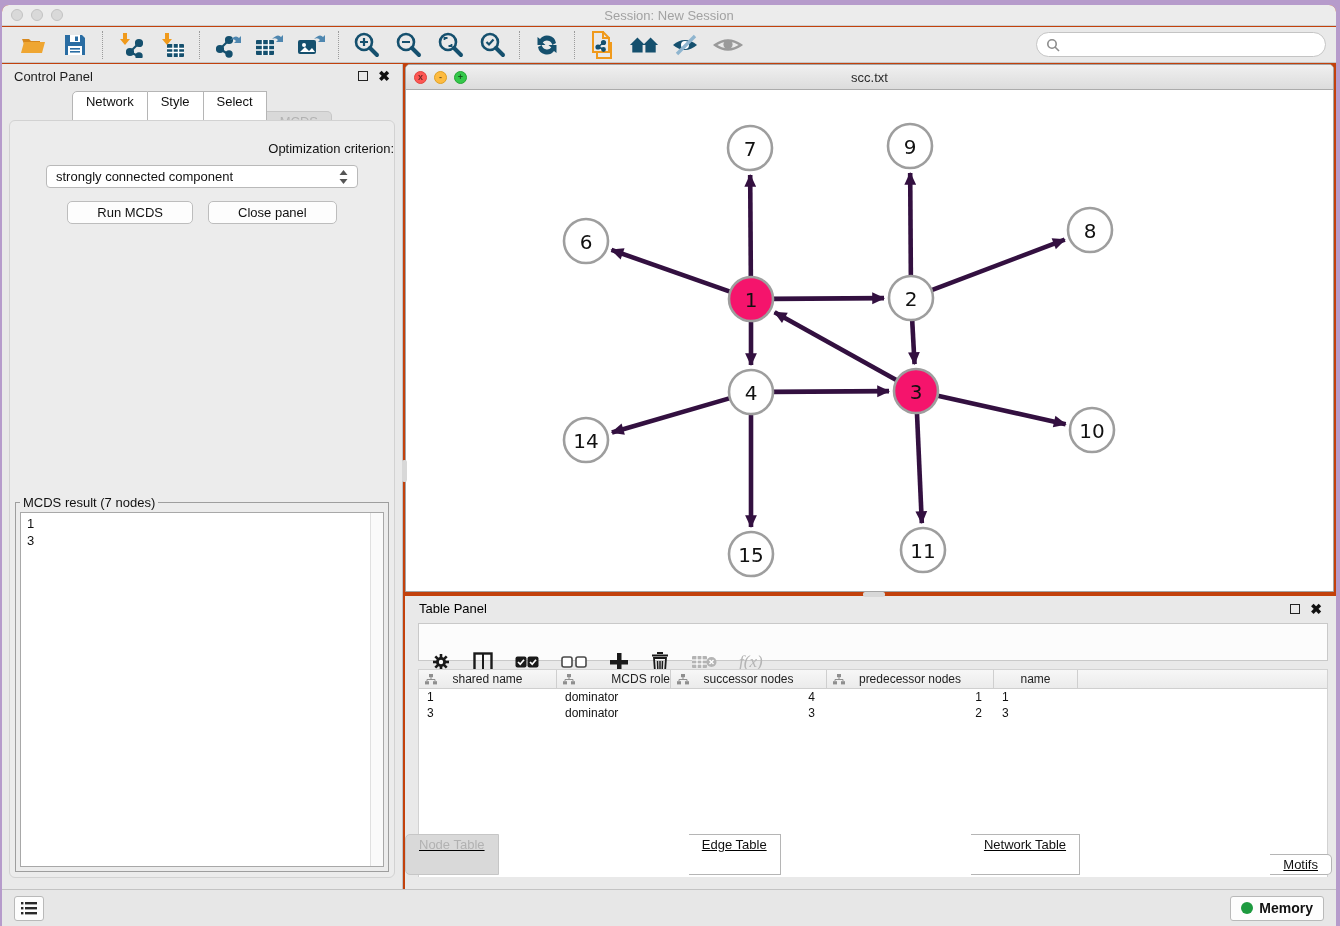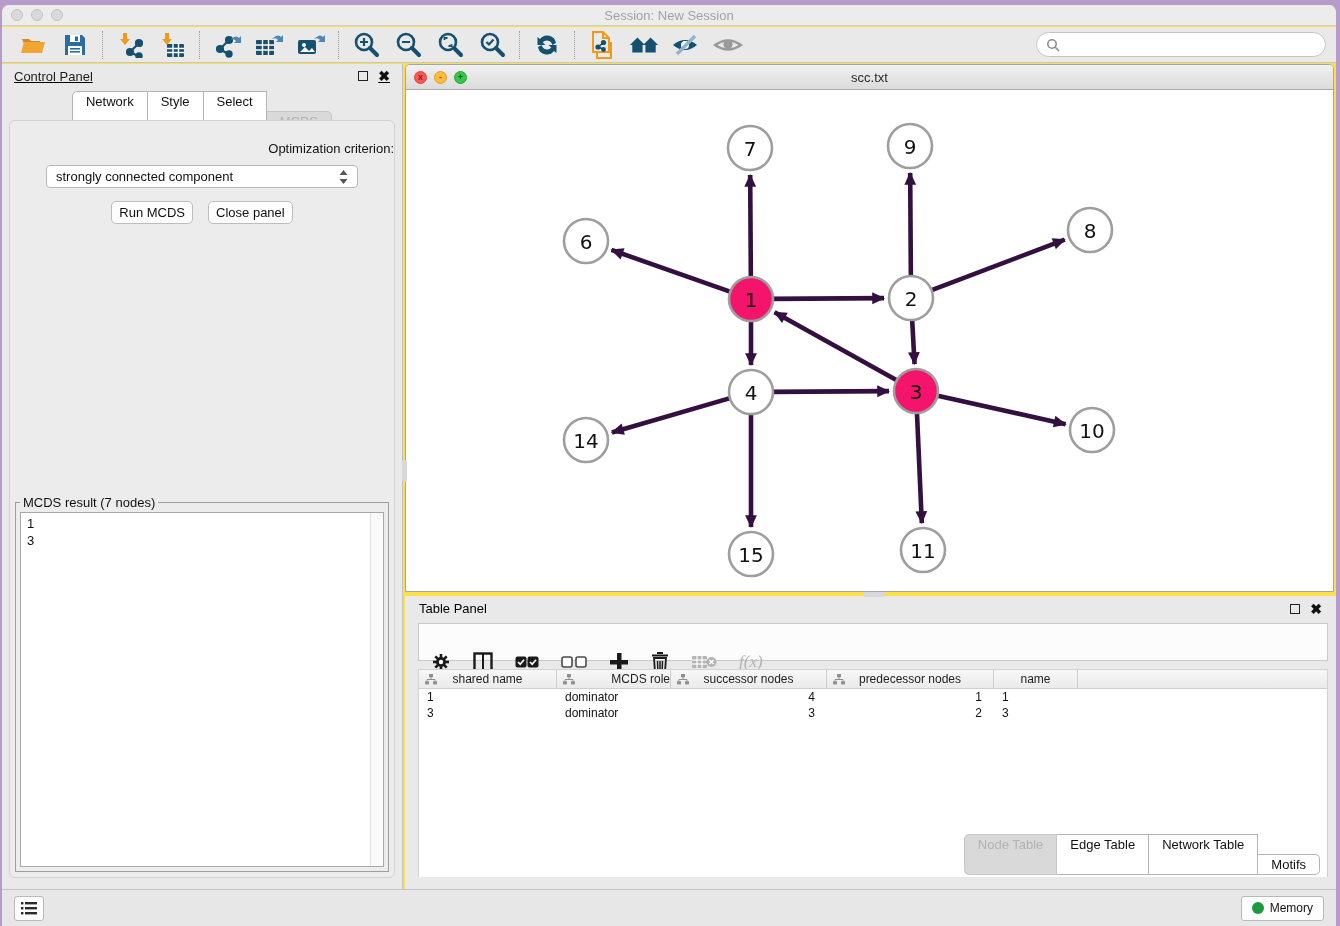--- a/index.html
+++ b/index.html
@@ -1,20 +1,20 @@
 <!DOCTYPE html>
 <html><head>
 <meta charset="utf-8">
 <style>
   * { margin:0; padding:0; box-sizing:border-box; }
   html,body { width:1340px; height:926px; }
   body { font-family:"Liberation Sans", sans-serif; background:#b69bcb; position:relative; overflow:hidden; }
   .screen { position:absolute; inset:0; }
   .window { position:absolute; left:2px; top:5px; width:1334px; height:921px;
-            background:#fde047; border-radius:7px 7px 0 0; overflow:hidden; }
+            background:#c2410c; border-radius:7px 7px 0 0; overflow:hidden; }
 
   
   .titlebar { position:absolute; left:0; top:0; right:0; height:21px; background:#ececec;
               border-bottom:1px solid #cfcfcf; display:flex; align-items:center; }
   .lights { display:flex; gap:8px; margin-left:9px; }
   .light { width:12px; height:12px; border-radius:50%; background:#d9d9d9; border:1px solid #c2c2c2; }
   .tb-title { position:absolute; left:0; right:0; text-align:center; font-size:13px; color:#a2a2a2; }
 
   
   .toolbar { position:absolute; left:0; top:22px; right:0; height:36px; background:#e9e9e9;
@@ -23,38 +23,38 @@
   .tb-sep { width:0; height:28px; border-left:1px dotted #9b9b9b; margin:0 6px; }
   .searchbox { margin-left:auto; width:290px; height:25px; background:#fff; border:1px solid #c4c4c4;
                border-radius:13px; display:flex; align-items:center; padding:0 9px; }
   .searchbox input { border:none; outline:none; flex:1; font-size:13px; background:transparent; margin-left:5px; }
 
   
   .main { position:absolute; left:0; top:59px; right:0; bottom:37px; }
 
   
   .control-panel { position:absolute; left:0; top:0; width:401px; bottom:0; background:#e9e9e9; border-right:1px solid #c2c2c2; }
-  .panel-head { height:24px; display:flex; align-items:center; padding:0 12px;text-decoration:underline; }
+  .panel-head { height:24px; display:flex; align-items:center; padding:0 12px; }
   .panel-head .ptitle { font-size:13px; color:#1d1d1d; }
   .panel-icons { margin-left:auto; display:flex; gap:10px; align-items:center; }
   .float-ic { width:10px; height:10px; border:1.6px solid #222; }
   .close-ic { font-size:14px; font-weight:bold; color:#111; line-height:10px; }
   .tabbar { display:flex; justify-content:center; margin-top:3px; }
   .tab { background:#fff; border:1px solid #b5b5b5; border-left:none; padding:2px 13px; font-size:13px; color:#111; }
   .tab:first-child { border-left:1px solid #b5b5b5; border-radius:5px 0 0 5px; }
   .tab:last-child { border-radius:0 5px 5px 0;margin-top:20px; }
   .tab.sel { background:#d9d9d9; color:#b2b2b2; border-color:#c6c6c6; }
   .cp-inset { position:absolute; left:7px; right:7px; top:56px; bottom:11px; background:#ececec;
               border:1px solid #d2d2d2; border-radius:6px; }
   .opt-label { margin-top:20px; text-align:right; font-size:13px; color:#111; }
   .criterion { margin:9px auto 0; width:312px; height:23px; background:#fff; border:1px solid #b9b9b9;
                border-radius:4px; display:flex; align-items:center; padding:0 9px; font-size:13px; color:#111; }
   .criterion .stepper { margin-left:auto; }
   .btn-row { margin-top:13px; display:flex; justify-content:center; gap:15px; }
-  .mac-btn { height:23px; padding:0 7px; background:#fdfdfd; border:1px solid #bdbdbd; border-radius:5px;
+  .mac-btn { height:23px; padding:0 29px; background:#fdfdfd; border:1px solid #bdbdbd; border-radius:5px;
              font-size:13px; color:#111; display:flex; align-items:center; }
   fieldset.result { position:absolute; left:5px; right:5px; top:374px; bottom:5px;
                     border:1px solid #9e9e9e; background:#ececec; }
   fieldset.result legend { font-size:13px; color:#111; margin-left:4px; padding:0 3px; }
   .result-area { position:absolute; left:4px; right:4px; top:2px; bottom:4px; background:#fff;
                  border:1px solid #a8a8a8; padding:2px 6px; font-size:13px; line-height:17px; color:#111; overflow:hidden; }
   .result-scroll { position:absolute; right:0; top:0; bottom:0; width:13px; background:#fafafa; border-left:1px solid #e0e0e0; }
 
   
   .net-frame { position:absolute; left:403px; top:0; right:2px; height:528px; border:1px solid #a5a5a5;
@@ -81,29 +81,29 @@
   .fx { font-family:"Liberation Serif", serif; font-style:italic; font-size:17px; color:#b4b4b4; }
   .tbl { margin:8px 8px 0 13px; background:#fff; border:1px solid #d2d2d2; border-bottom:none; position:relative; height:208px; overflow:hidden; }
   .tbl-header { display:flex; background:linear-gradient(#f7f7f7,#ebebeb); border-bottom:1px solid #cfcfcf; height:19px; }
   .th { position:relative; border-right:1px solid #cfcfcf; display:flex; align-items:center; justify-content:center;
         font-size:12px; color:#222; }
   .th .tree { position:absolute; left:6px; top:4px; }
   .tbl-row { display:flex; height:16px; }
   .td { font-size:12px; color:#111; display:flex; align-items:center; }
   .td.left { justify-content:flex-start; padding-left:8px; }
   .td.right { justify-content:flex-end; padding-right:12px; }
-  .tp-tabs { position:absolute; left:0; right:16px; bottom:14px; display:flex; justify-content:flex-end; }
+  .tp-tabs { position:absolute; left:0; right:4px; bottom:14px; display:flex; justify-content:space-between;text-decoration:underline; }
 
   
   .statusbar { position:absolute; left:0; bottom:0; right:0; height:37px; background:#e7e7e7; border-top:1px solid #c3c3c3;
                display:flex; align-items:center; padding:0 12px; }
   .sq-btn { width:30px; height:25px; background:#fdfdfd; border:1px solid #b9b9b9; border-radius:3px;
             display:flex; align-items:center; justify-content:center; }
   .mem-btn { margin-left:auto; height:25px; background:#fdfdfd; border:1px solid #b9b9b9; border-radius:3px;
-             display:flex; align-items:center; gap:6px; padding:0 10px; font-size:12px; color:#111; }
+             display:flex; align-items:center; gap:6px; padding:0 10px; font-size:14px; color:#111;font-weight:bold; }
   .mem-dot { width:12px; height:12px; border-radius:50%; background:#1d9a3f; }
 
   svg text.nodelbl { font-family:"DejaVu Sans", sans-serif; font-size:20px; fill:#111; }
 </style>
 </head>
 <body>
 
 <div class="screen">
   <div class="window">
 

